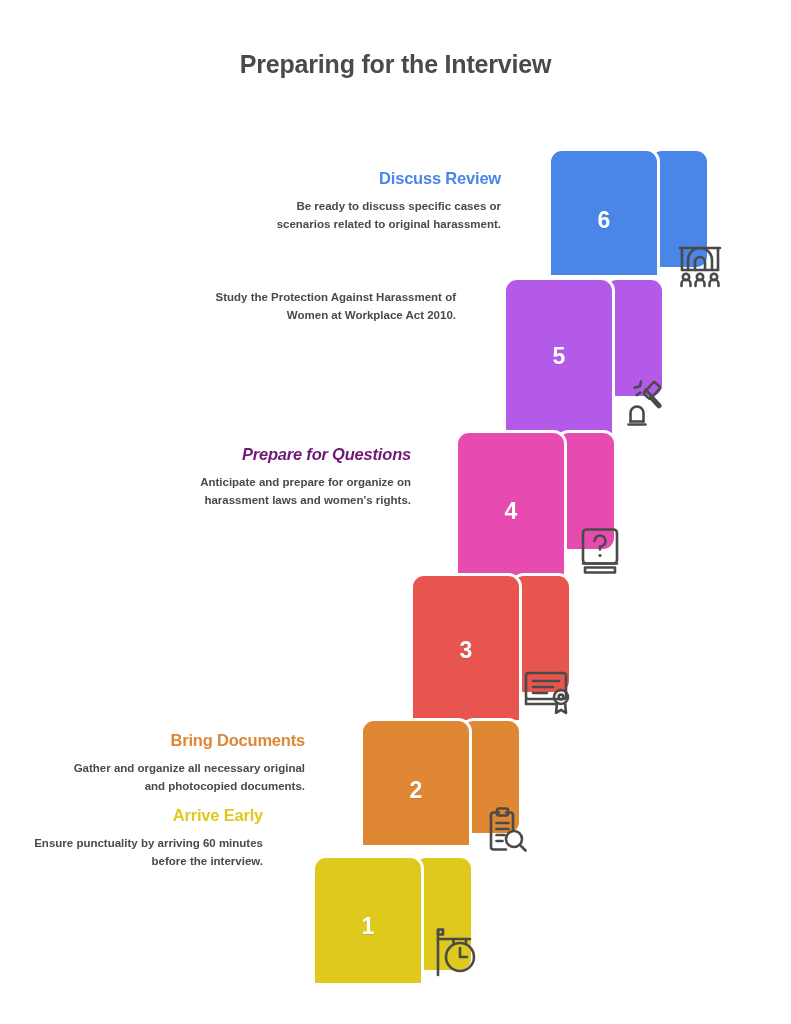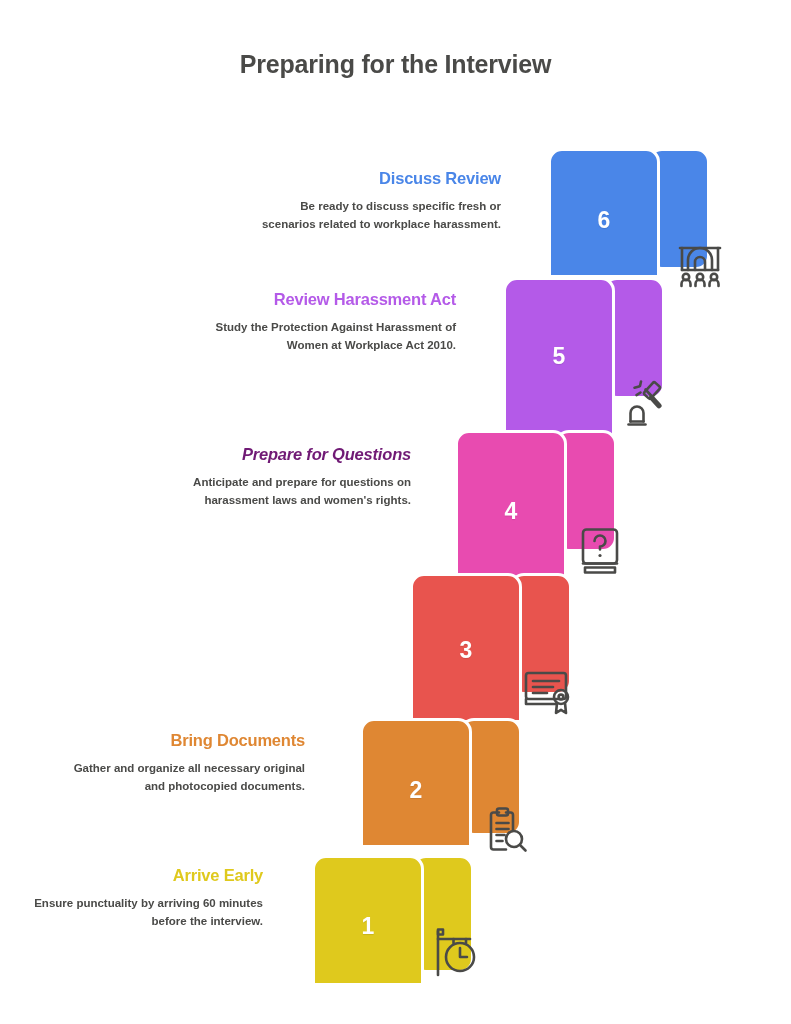--- a/index.html
+++ b/index.html
@@ -103,21 +103,21 @@
   <div class="page-title" style="color: rgb(74, 74, 72);">Preparing for the Interview</div>
 
   <div class="step">
     <div class="banner" style="left:548px; top:148px;">
       <div class="card" id="c6" style="height: 130px; background: rgb(74, 134, 232);"></div>
       <div class="curl" id="u6" style="left: 100px; height: 122px; background: rgb(74, 134, 232);"></div>
       <div class="num" style="top:59px;">6</div>
     </div>
     <div class="txt" style="left:260px; top:168px; width:241px;">
       <div class="step-title" id="t6" style="color: rgb(74, 134, 232);">Discuss Review</div>
-      <div class="step-desc" style="color: rgb(74, 74, 72);">Be ready to discuss specific fresh or scenarios related to workplace harassment.</div>
+      <div class="step-desc" style="color: rgb(74, 74, 72);">Be ready to discuss specific cases or scenarios related to original harassment.</div>
     </div>
     <div class="icon" style="left: 676px; top: 240px; color: rgb(74, 74, 72);">
       <svg width="48" height="48" viewBox="0 0 48 48" fill="none" stroke="currentColor" stroke-width="2.6" stroke-linecap="round" stroke-linejoin="round">
         <path d="M4 8h40"></path>
         <path d="M6 8v22"></path>
         <path d="M42 8v22"></path>
         <path d="M6 30h36"></path>
         <path d="M12 30V20a12 12 0 0 1 24 0v10"></path>
         <path d="M19 30V22a5 5 0 0 1 10 0v8"></path>
         <circle cx="10" cy="37" r="3.2"></circle>
@@ -130,21 +130,20 @@
     </div>
   </div>
 
   <div class="step">
     <div class="banner" style="left:503px; top:277px;">
       <div class="card" id="c5" style="height: 160px; background: rgb(180, 90, 232);"></div>
       <div class="curl" id="u5" style="left: 100px; height: 122px; background: rgb(180, 90, 232);"></div>
       <div class="num" style="top:66px;">5</div>
     </div>
     <div class="txt" style="left:215px; top:289px; width:241px;">
-      <div class="step-title" id="t5" style="color: rgb(180, 90, 232);">Review Harassment Act</div>
       <div class="step-desc" style="color: rgb(74, 74, 72);">Study the Protection Against Harassment of Women at Workplace Act 2010.</div>
     </div>
     <div class="icon" style="left: 621px; top: 380px; color: rgb(74, 74, 72);">
       <svg width="48" height="48" viewBox="0 0 48 48" fill="none" stroke="currentColor" stroke-width="2.6" stroke-linecap="round" stroke-linejoin="round">
         <rect x="26.5" y="2.5" width="9" height="16" rx="2" transform="rotate(42 31 10.5)"></rect>
         <path d="M30.5 17.5l7.5 8.2" stroke-width="5.2"></path>
         <path d="M24.5 9.5l6.5 7" stroke-width="2.6"></path>
         <path d="M18 6.5l-4.5 1.2"></path>
         <path d="M19.5 12.5l-4 2.6"></path>
         <path d="M20 1.5l-1 4.5"></path>
@@ -156,21 +155,21 @@
   </div>
 
   <div class="step">
     <div class="banner" style="left:455px; top:430px;">
       <div class="card" id="c4" style="height: 164px; background: rgb(232, 75, 176);"></div>
       <div class="curl" id="u4" style="left: 100px; height: 122px; background: rgb(232, 75, 176);"></div>
       <div class="num" style="top:68px;">4</div>
     </div>
     <div class="txt" style="left:170px; top:444px; width:241px;">
       <div class="step-title" id="t4" style="color: #701a75; font-style: italic;">Prepare for Questions</div>
-      <div class="step-desc" style="color: rgb(74, 74, 72);">Anticipate and prepare for questions on harassment laws and women's rights.</div>
+      <div class="step-desc" style="color: rgb(74, 74, 72);">Anticipate and prepare for organize on harassment laws and women's rights.</div>
     </div>
     <div class="icon" style="left: 578px; top: 527px; color: rgb(74, 74, 72);">
       <svg width="44" height="48" viewBox="0 0 44 48" fill="none" stroke="currentColor" stroke-width="2.6" stroke-linecap="round" stroke-linejoin="round">
         <rect x="5" y="2.5" width="34" height="34" rx="3.5"></rect>
         <path d="M5 36.5h34"></path>
         <path d="M7 40.5h30v5H7z"></path>
         <path d="M16.5 14a5.5 5.5 0 1 1 5.5 5.5v3"></path>
         <circle cx="22" cy="28.5" r="1.6" fill="currentColor" stroke="none"></circle>
       </svg>
     </div>
@@ -222,21 +221,21 @@
       </svg>
     </div>
   </div>
 
   <div class="step">
     <div class="banner" style="left:312px; top:855px;">
       <div class="card" id="c1" style="height: 131px; background: rgb(223, 201, 29);"></div>
       <div class="curl" id="u1" style="left: 100px; height: 118px; background: rgb(223, 201, 29);"></div>
       <div class="num" style="top:58px;">1</div>
     </div>
-    <div class="txt" style="left:22px; top:865px; width:241px;">
+    <div class="txt" style="left:22px; top:805px; width:241px;">
       <div class="step-title" id="t1" style="color: rgb(223, 201, 29);">Arrive Early</div>
       <div class="step-desc" style="color: rgb(74, 74, 72);">Ensure punctuality by arriving 60 minutes before the interview.</div>
     </div>
     <div class="icon" style="left: 432px; top: 925px; color: rgb(74, 74, 72);">
       <svg width="50" height="52" viewBox="0 0 50 52" fill="none" stroke="currentColor" stroke-width="2.6" stroke-linecap="round" stroke-linejoin="round">
         <path d="M6 6v44"></path>
         <path d="M6 4.5h5v5H6z"></path>
         <path d="M6 14h32"></path>
         <path d="M21.5 14v4"></path>
         <path d="M34 14v4"></path>

